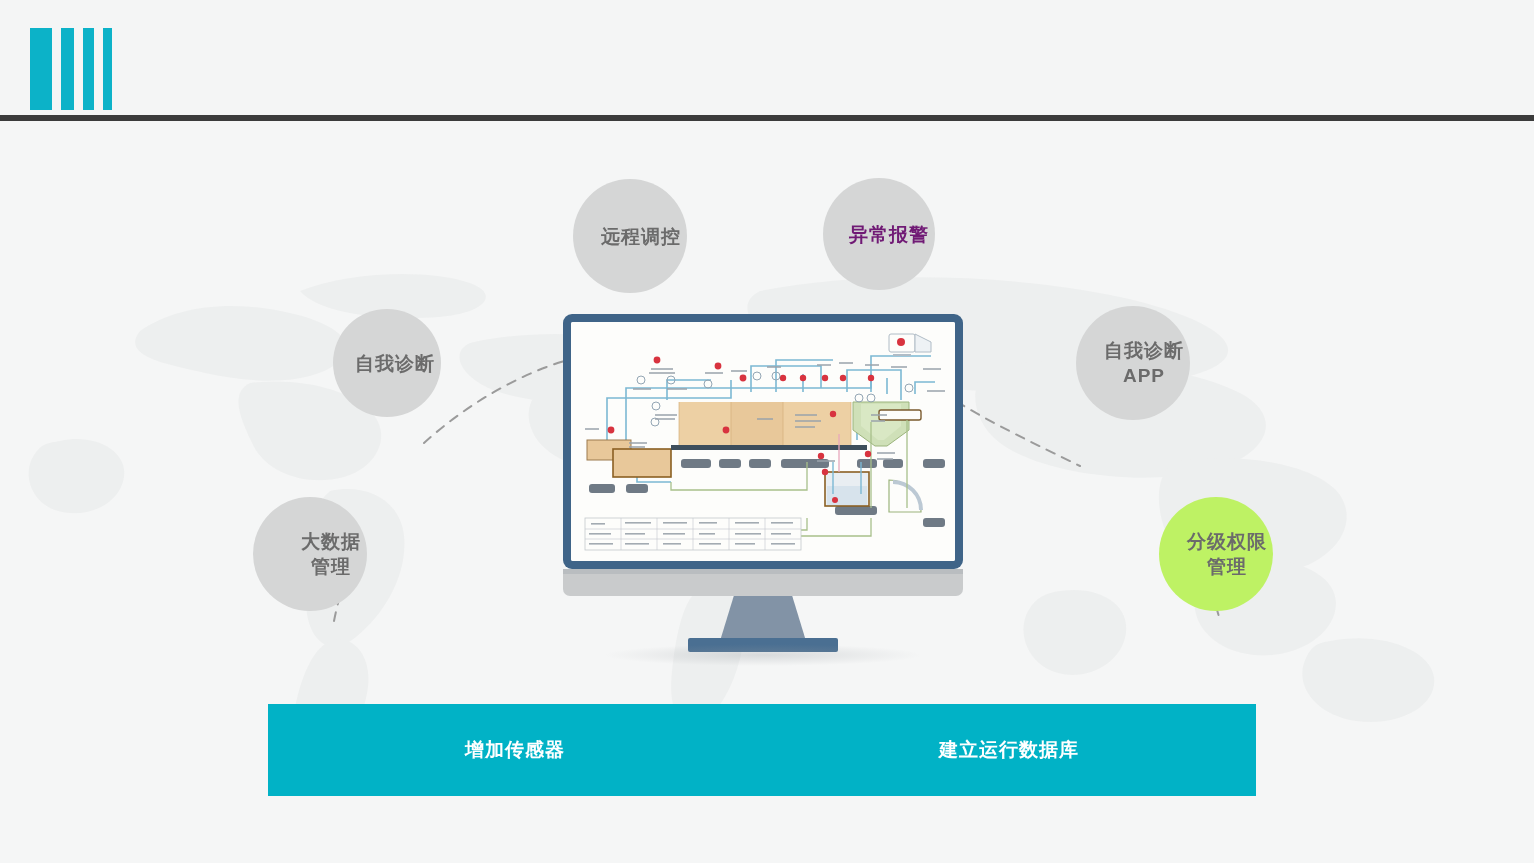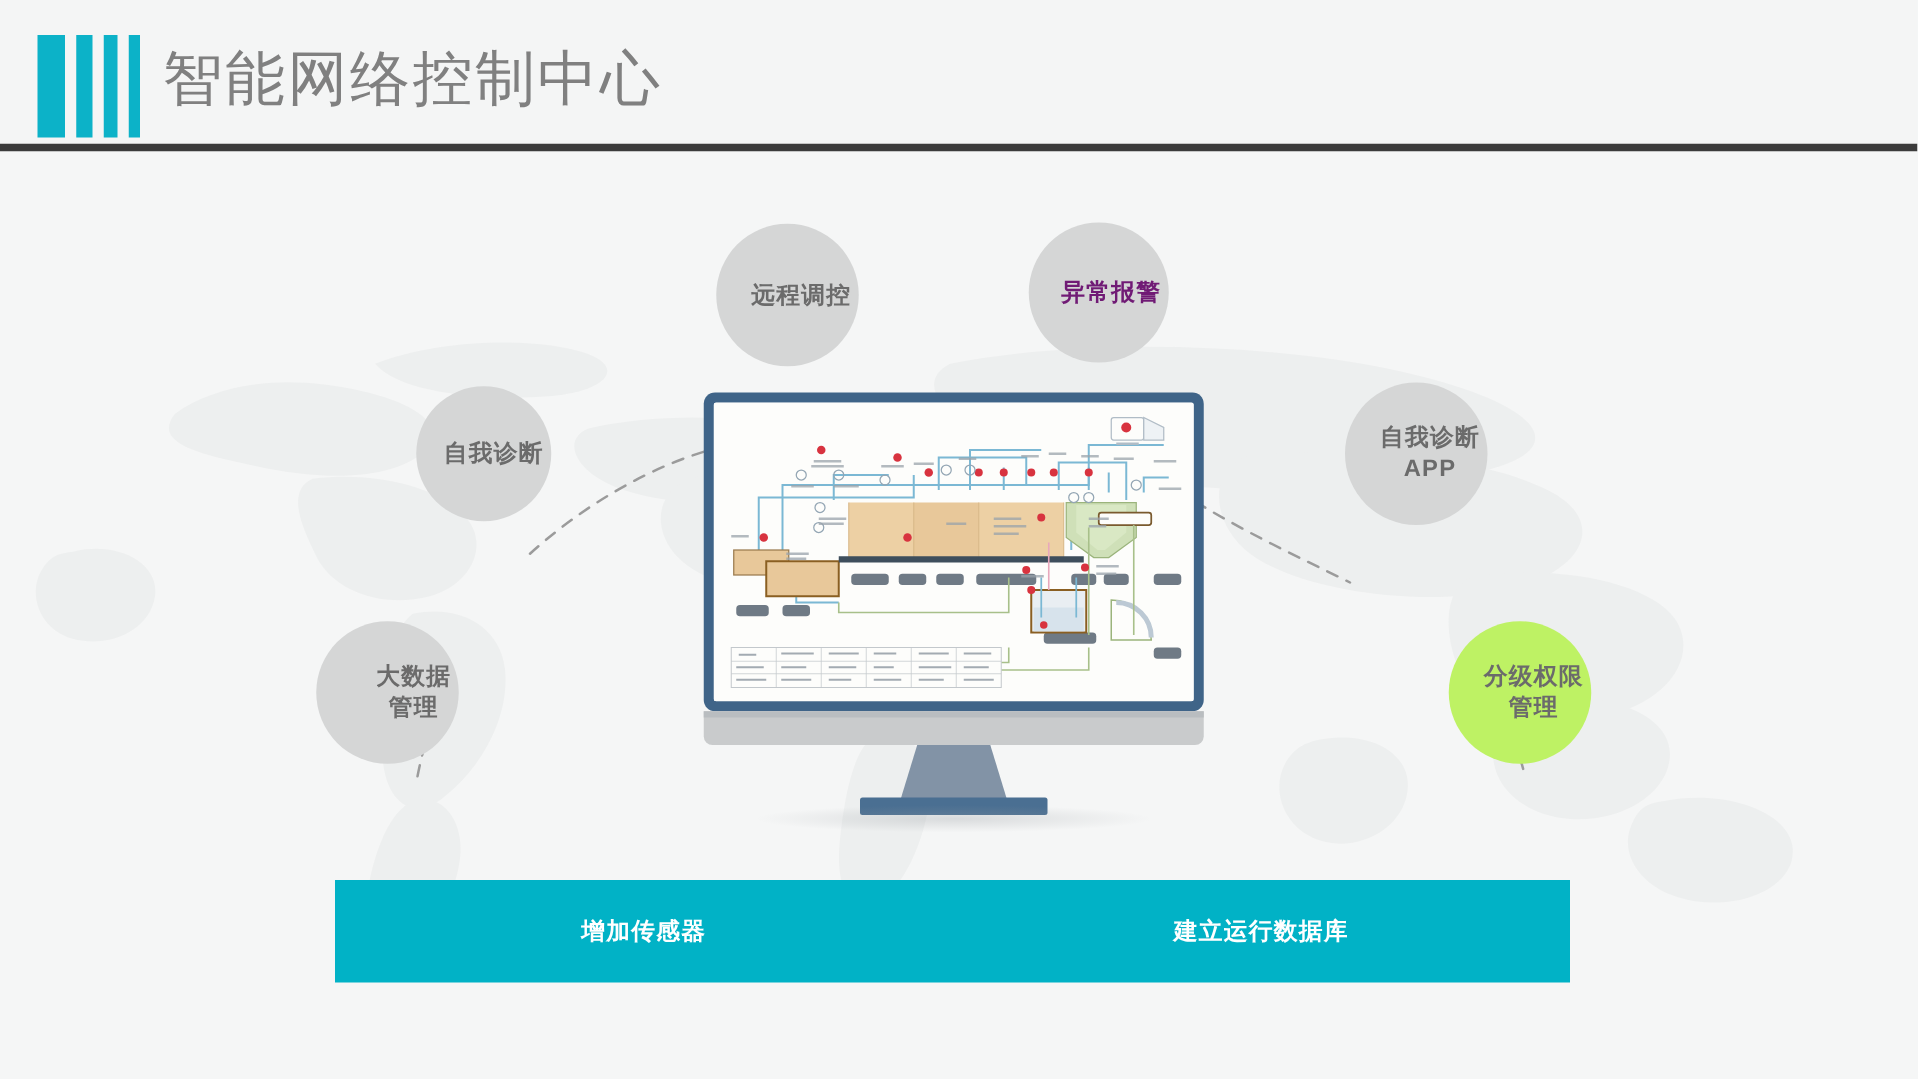--- a/index.html
+++ b/index.html
@@ -84,21 +84,21 @@
     position:absolute;left:125px;top:324px;width:150px;height:14px;
     background:#4a6f92;border-radius:2px;
   }
   #monitor-shadow{
     position:absolute;left:40px;top:330px;width:320px;height:22px;
     background:radial-gradient(ellipse at center, rgba(150,155,160,.30) 0%, rgba(150,155,160,0) 70%);
   }
 
   
   #footer-bar{
-    position:absolute;left:268px;top:704px;width:988px;height:82px;
+    position:absolute;left:268px;top:704px;width:988px;height:92px;
     background:#01b2c6;
     display:flex;align-items:center;
   }
   #footer-bar .fitem{
     flex:1;text-align:center;color:#ffffff;
     font-size:19px;font-weight:700;letter-spacing:1px;
   }
 </style>
 </head>
 <body>
@@ -124,21 +124,20 @@
   </g>
 </svg>
 
 <div id="header">
   <div id="header-bars">
     <span class="hb b1"></span>
     <span class="hb b2"></span>
     <span class="hb b3"></span>
     <span class="hb b4"></span>
   </div>
-  <div id="page-title">智能网络控制中心</div>
   <div id="header-rule"></div>
 </div>
 
 <div id="stage">
 
   <svg id="connectors" viewBox="0 0 1534 742">
     <g fill="none" stroke="#9b9b9b" stroke-width="2" stroke-dasharray="9 8" stroke-linecap="round">
       <path d="M334 500 C340 470, 350 438, 362 414"></path>
       <path d="M424 322 C468 282, 524 250, 575 237"></path>
       <path d="M689 224 C736 202, 788 206, 824 222"></path>

